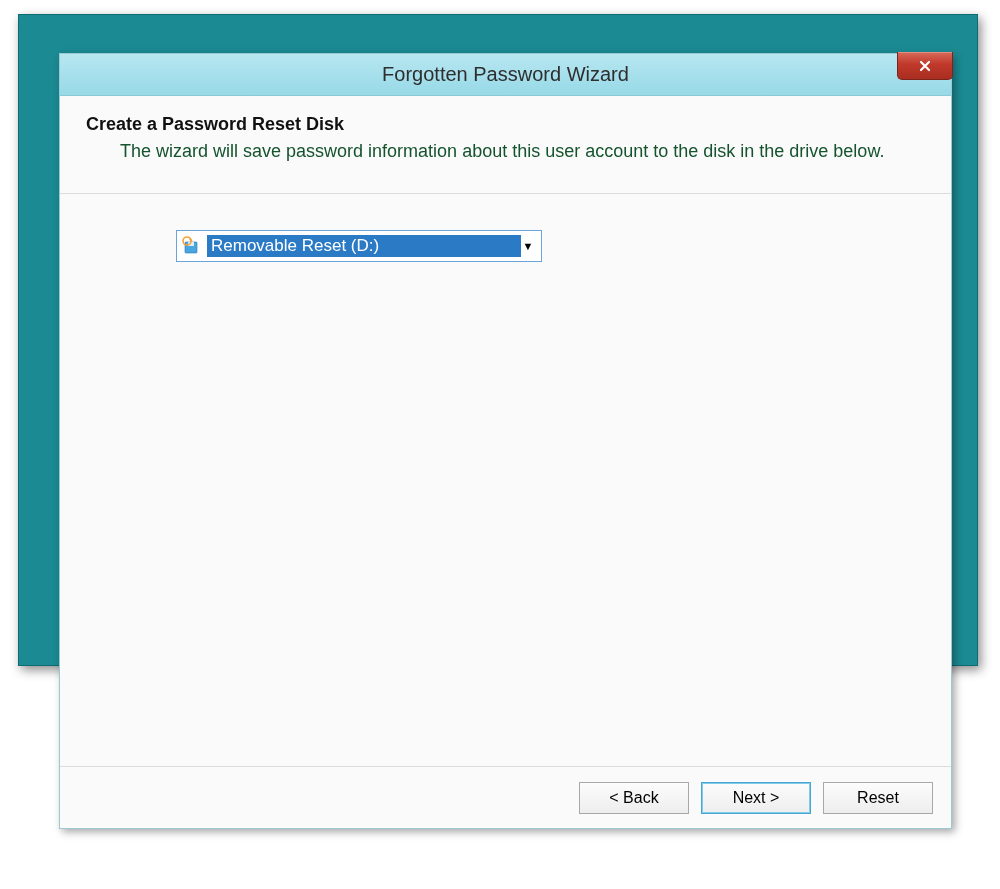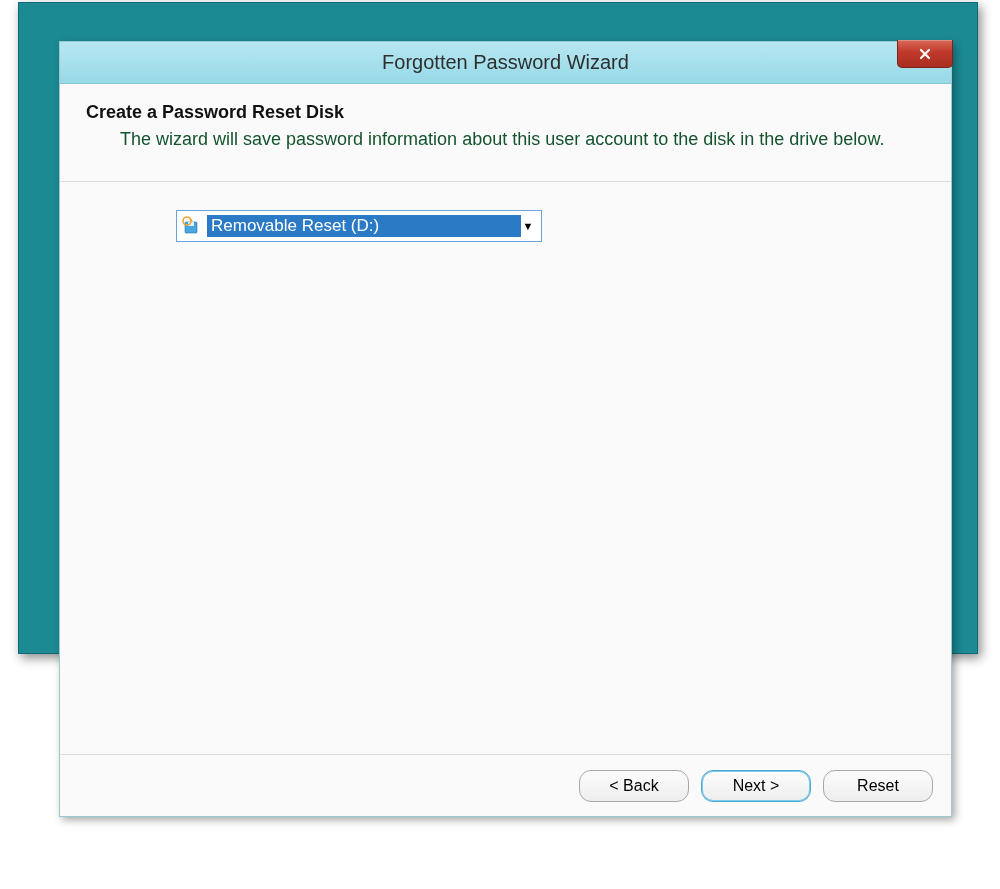--- a/index.html
+++ b/index.html
@@ -8,21 +8,21 @@
       background: #fff;
       width: 1000px;
       height: 889px;
       overflow: hidden;
     }
     .desktop {
       position: relative;
       background: #1b8a93;
       width: 960px;
       height: 652px;
-      margin: 2px 18px;
+      margin: 14px 18px;
       box-shadow: 3px 4px 10px rgba(0,0,0,0.45);
       border: 1px solid #0d6b73;
       padding-left: 16px;
     }
     .desktop-accent {
       position: absolute;
       bottom: 8px;
       left: 170px;
       width: 84px;
       height: 46px;
@@ -69,20 +69,21 @@
       font-size: 14px;
       font-weight: bold;
       cursor: default;
       box-shadow: inset 0 1px 0 rgba(255,255,255,0.25);
     }
     .body {
       background: #fafafa;
       height: calc(100% - 42px);
       display: flex;
       flex-direction: column;
+      gap: 8px;
     }
     .header-area {
       padding: 18px 26px 30px 26px;
       border-bottom: 1px solid #dcdcdc;
     }
     .header-title {
       font-weight: bold;
       font-size: 18px;
       color: #111;
     }
@@ -149,21 +150,21 @@
       padding: 0 18px;
       gap: 12px;
     }
     .btn {
       min-width: 110px;
       height: 32px;
       font-size: 16px;
       font-family: inherit;
       background: linear-gradient(#fcfcfc, #ededed);
       border: 1px solid #a8a8a8;
-      border-radius: 12px;
+      border-radius: 0;
       padding: 0 10px;
       cursor: default;
     }
     .btn.primary {
       border: 1px solid #4aa7d4;
       box-shadow: 0 0 0 1px #7fcbe9 inset;
       text-align: center;
     }
   </style>
 </head>

